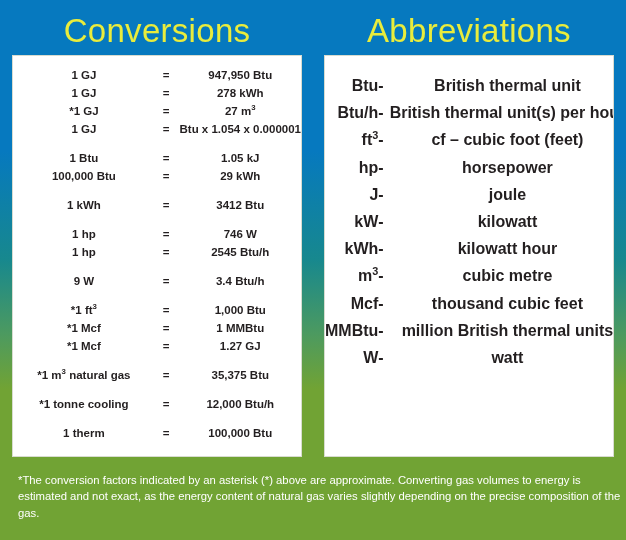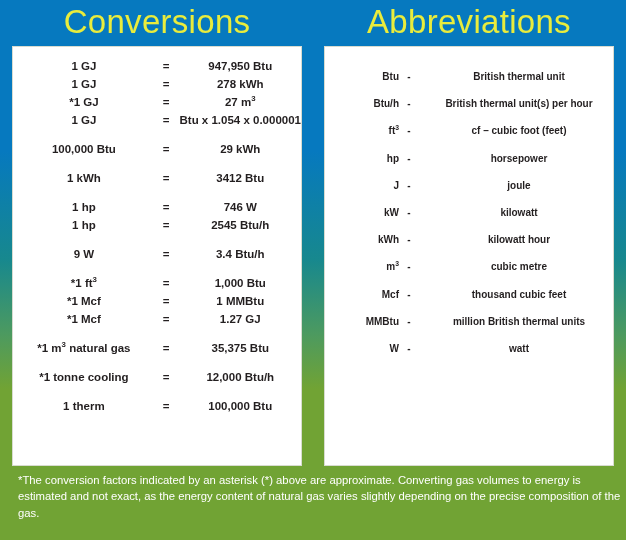--- a/index.html
+++ b/index.html
@@ -30,21 +30,21 @@
 
   
   .columns {
     position: absolute;
     left: 0;
     top: 0;
     width: 626px;
     height: 466px;
     display: flex;
     justify-content: space-between;
-    padding: 0 12px;
+    padding: 9px 12px;
     box-sizing: border-box;
   }
 
   .panel {
     width: 290px;
     display: flex;
     flex-direction: column;
   }
 
   .panel-title {
@@ -103,21 +103,21 @@
     font-size: 0;
   }
 
   
   .abbr-table {
     width: 100%;
     border-collapse: collapse;
     margin-top: 16px;
   }
   .abbr-table td {
-    font-size: 10px;
+    font-size: 16px;
     font-weight: bold;
     color: #231f20;
     line-height: 15px;
     padding: 6.1px 0;
     white-space: nowrap;
     font-family: "Liberation Sans", sans-serif;
     margin-left: 20px;
   }
   .abbr-term {
     text-align: right;
@@ -181,20 +181,25 @@
               </tr>
               <tr>
                 <td class="conv-lhs">1 GJ</td>
                 <td class="conv-eq">=</td>
                 <td class="conv-rhs">Btu x 1.054 x 0.000001</td>
               </tr>
               <tr class="spacer">
                 <td colspan="3"></td>
               </tr>
               <tr>
+                <td class="conv-lhs">1 Btu</td>
+                <td class="conv-eq">=</td>
+                <td class="conv-rhs">1.05 kJ</td>
+              </tr>
+              <tr>
                 <td class="conv-lhs">100,000 Btu</td>
                 <td class="conv-eq">=</td>
                 <td class="conv-rhs">29 kWh</td>
               </tr>
               <tr class="spacer">
                 <td colspan="3"></td>
               </tr>
               <tr>
                 <td class="conv-lhs">1 kWh</td>
                 <td class="conv-eq">=</td>

